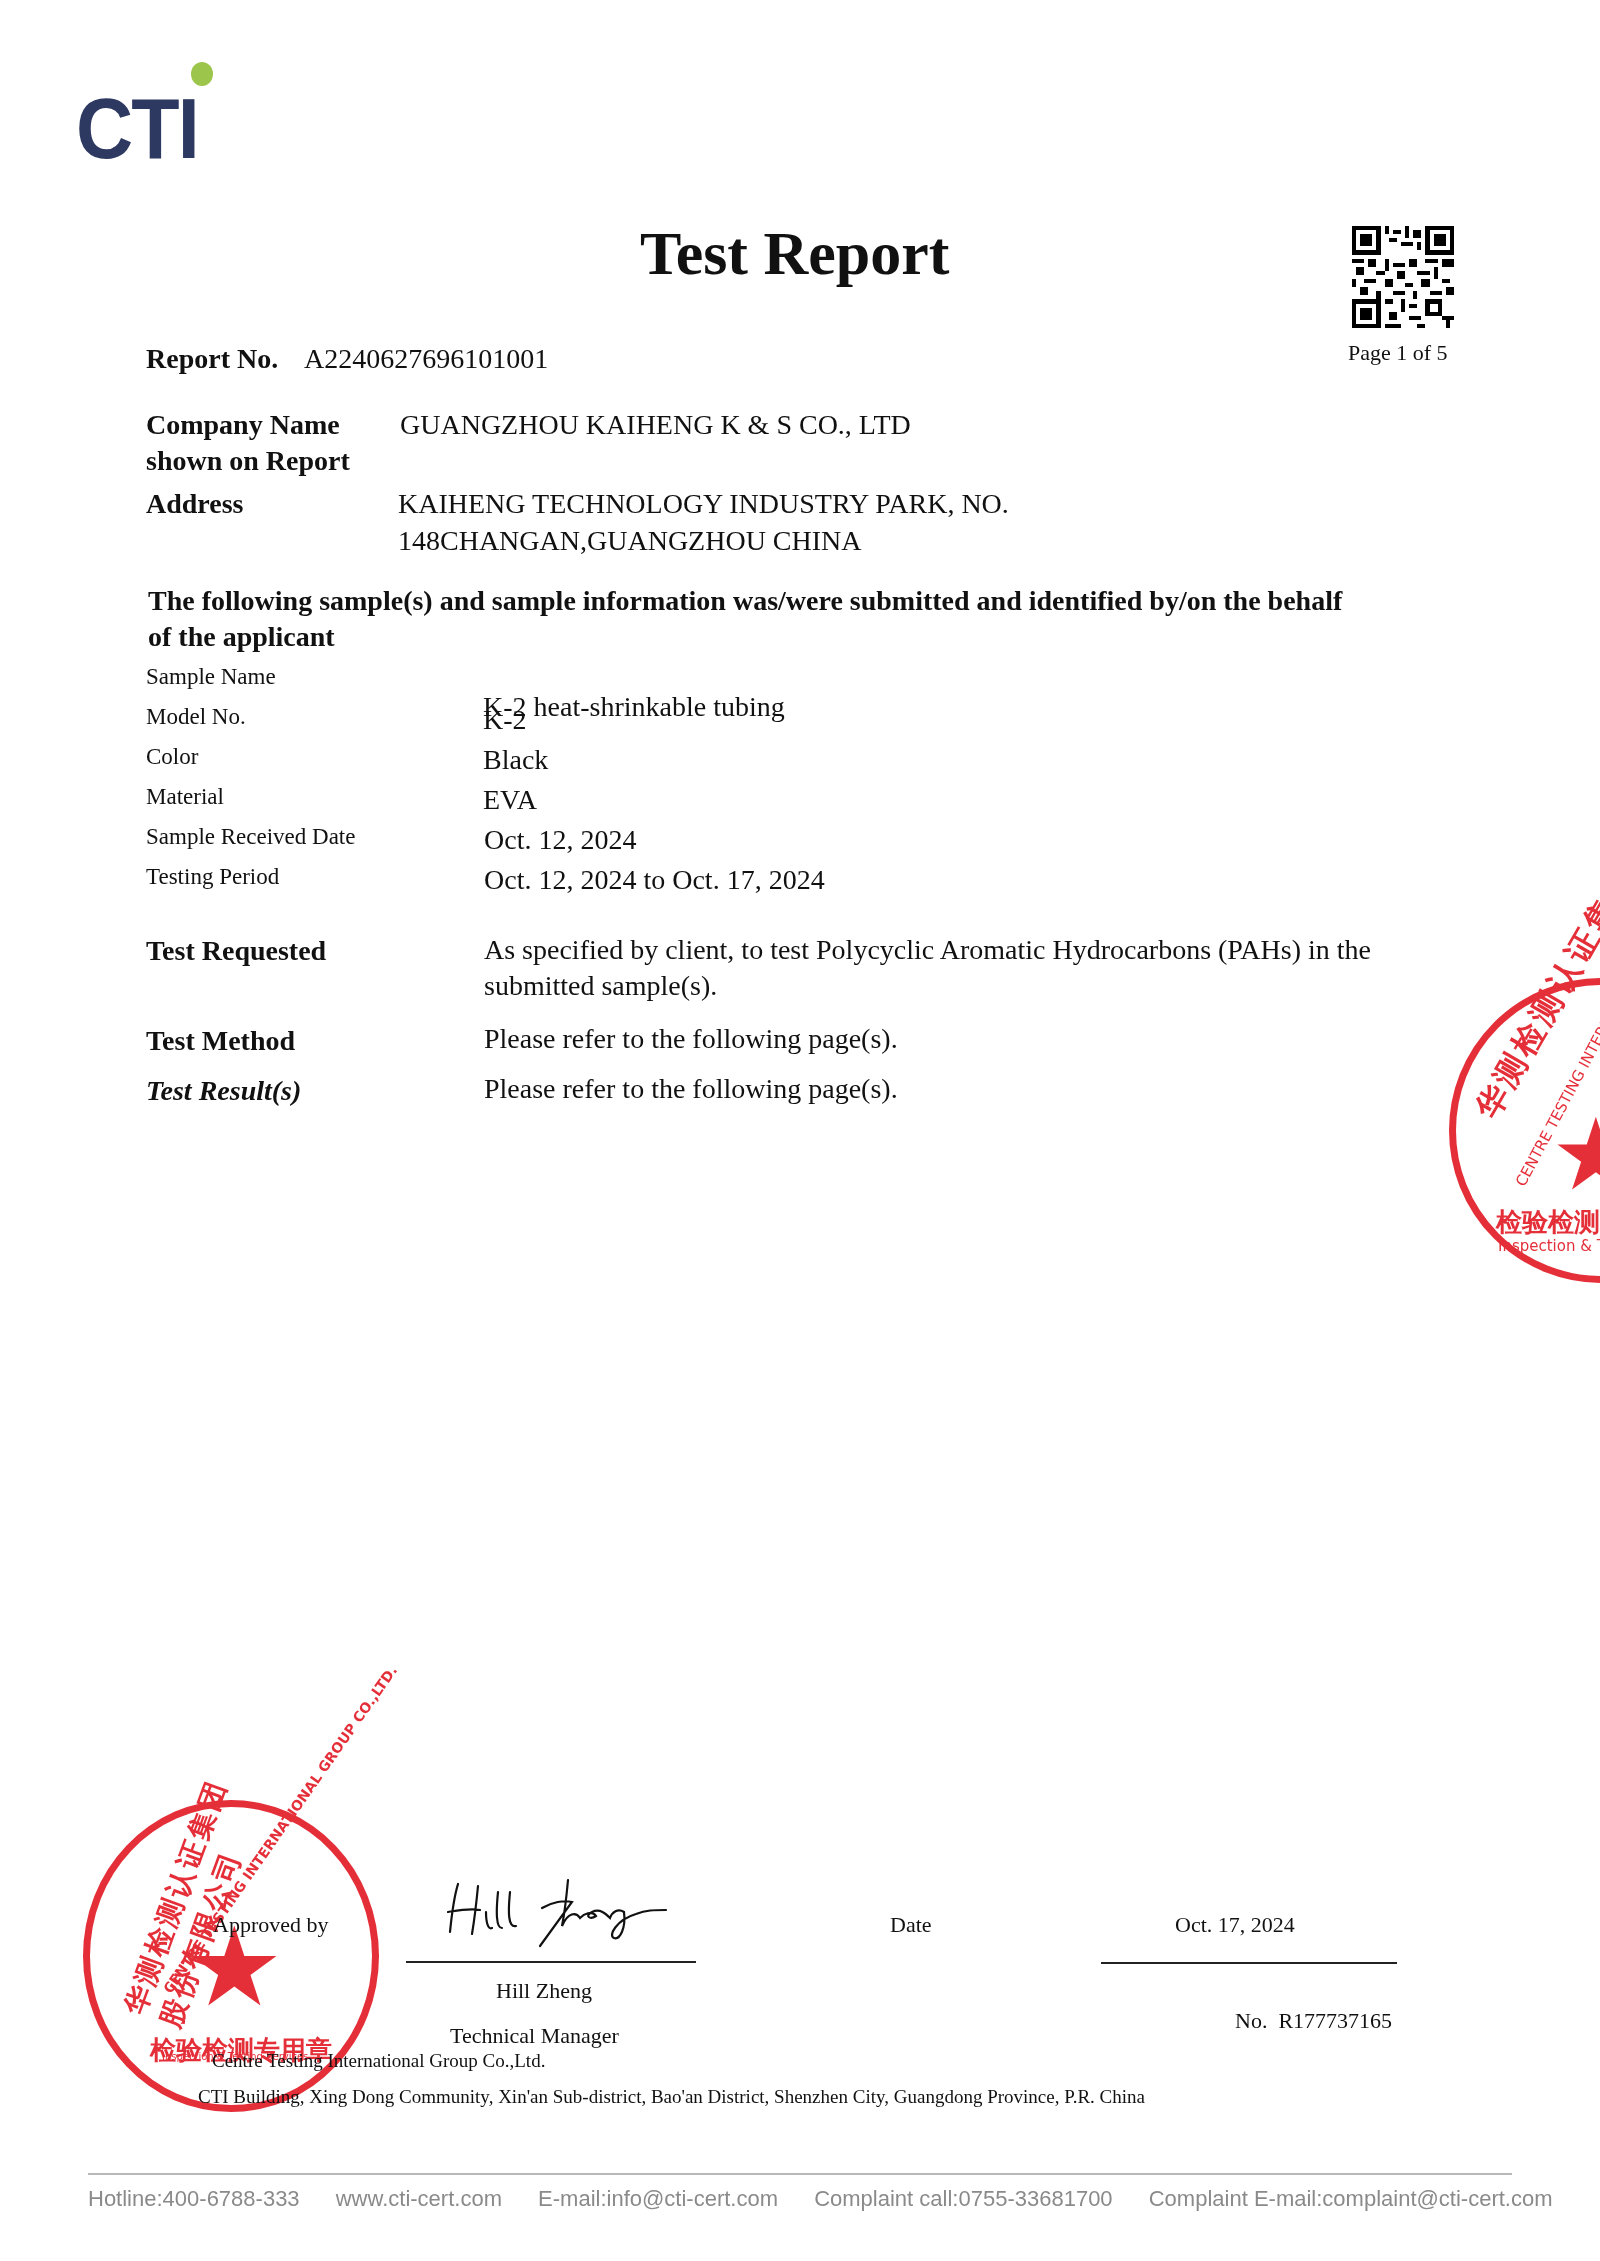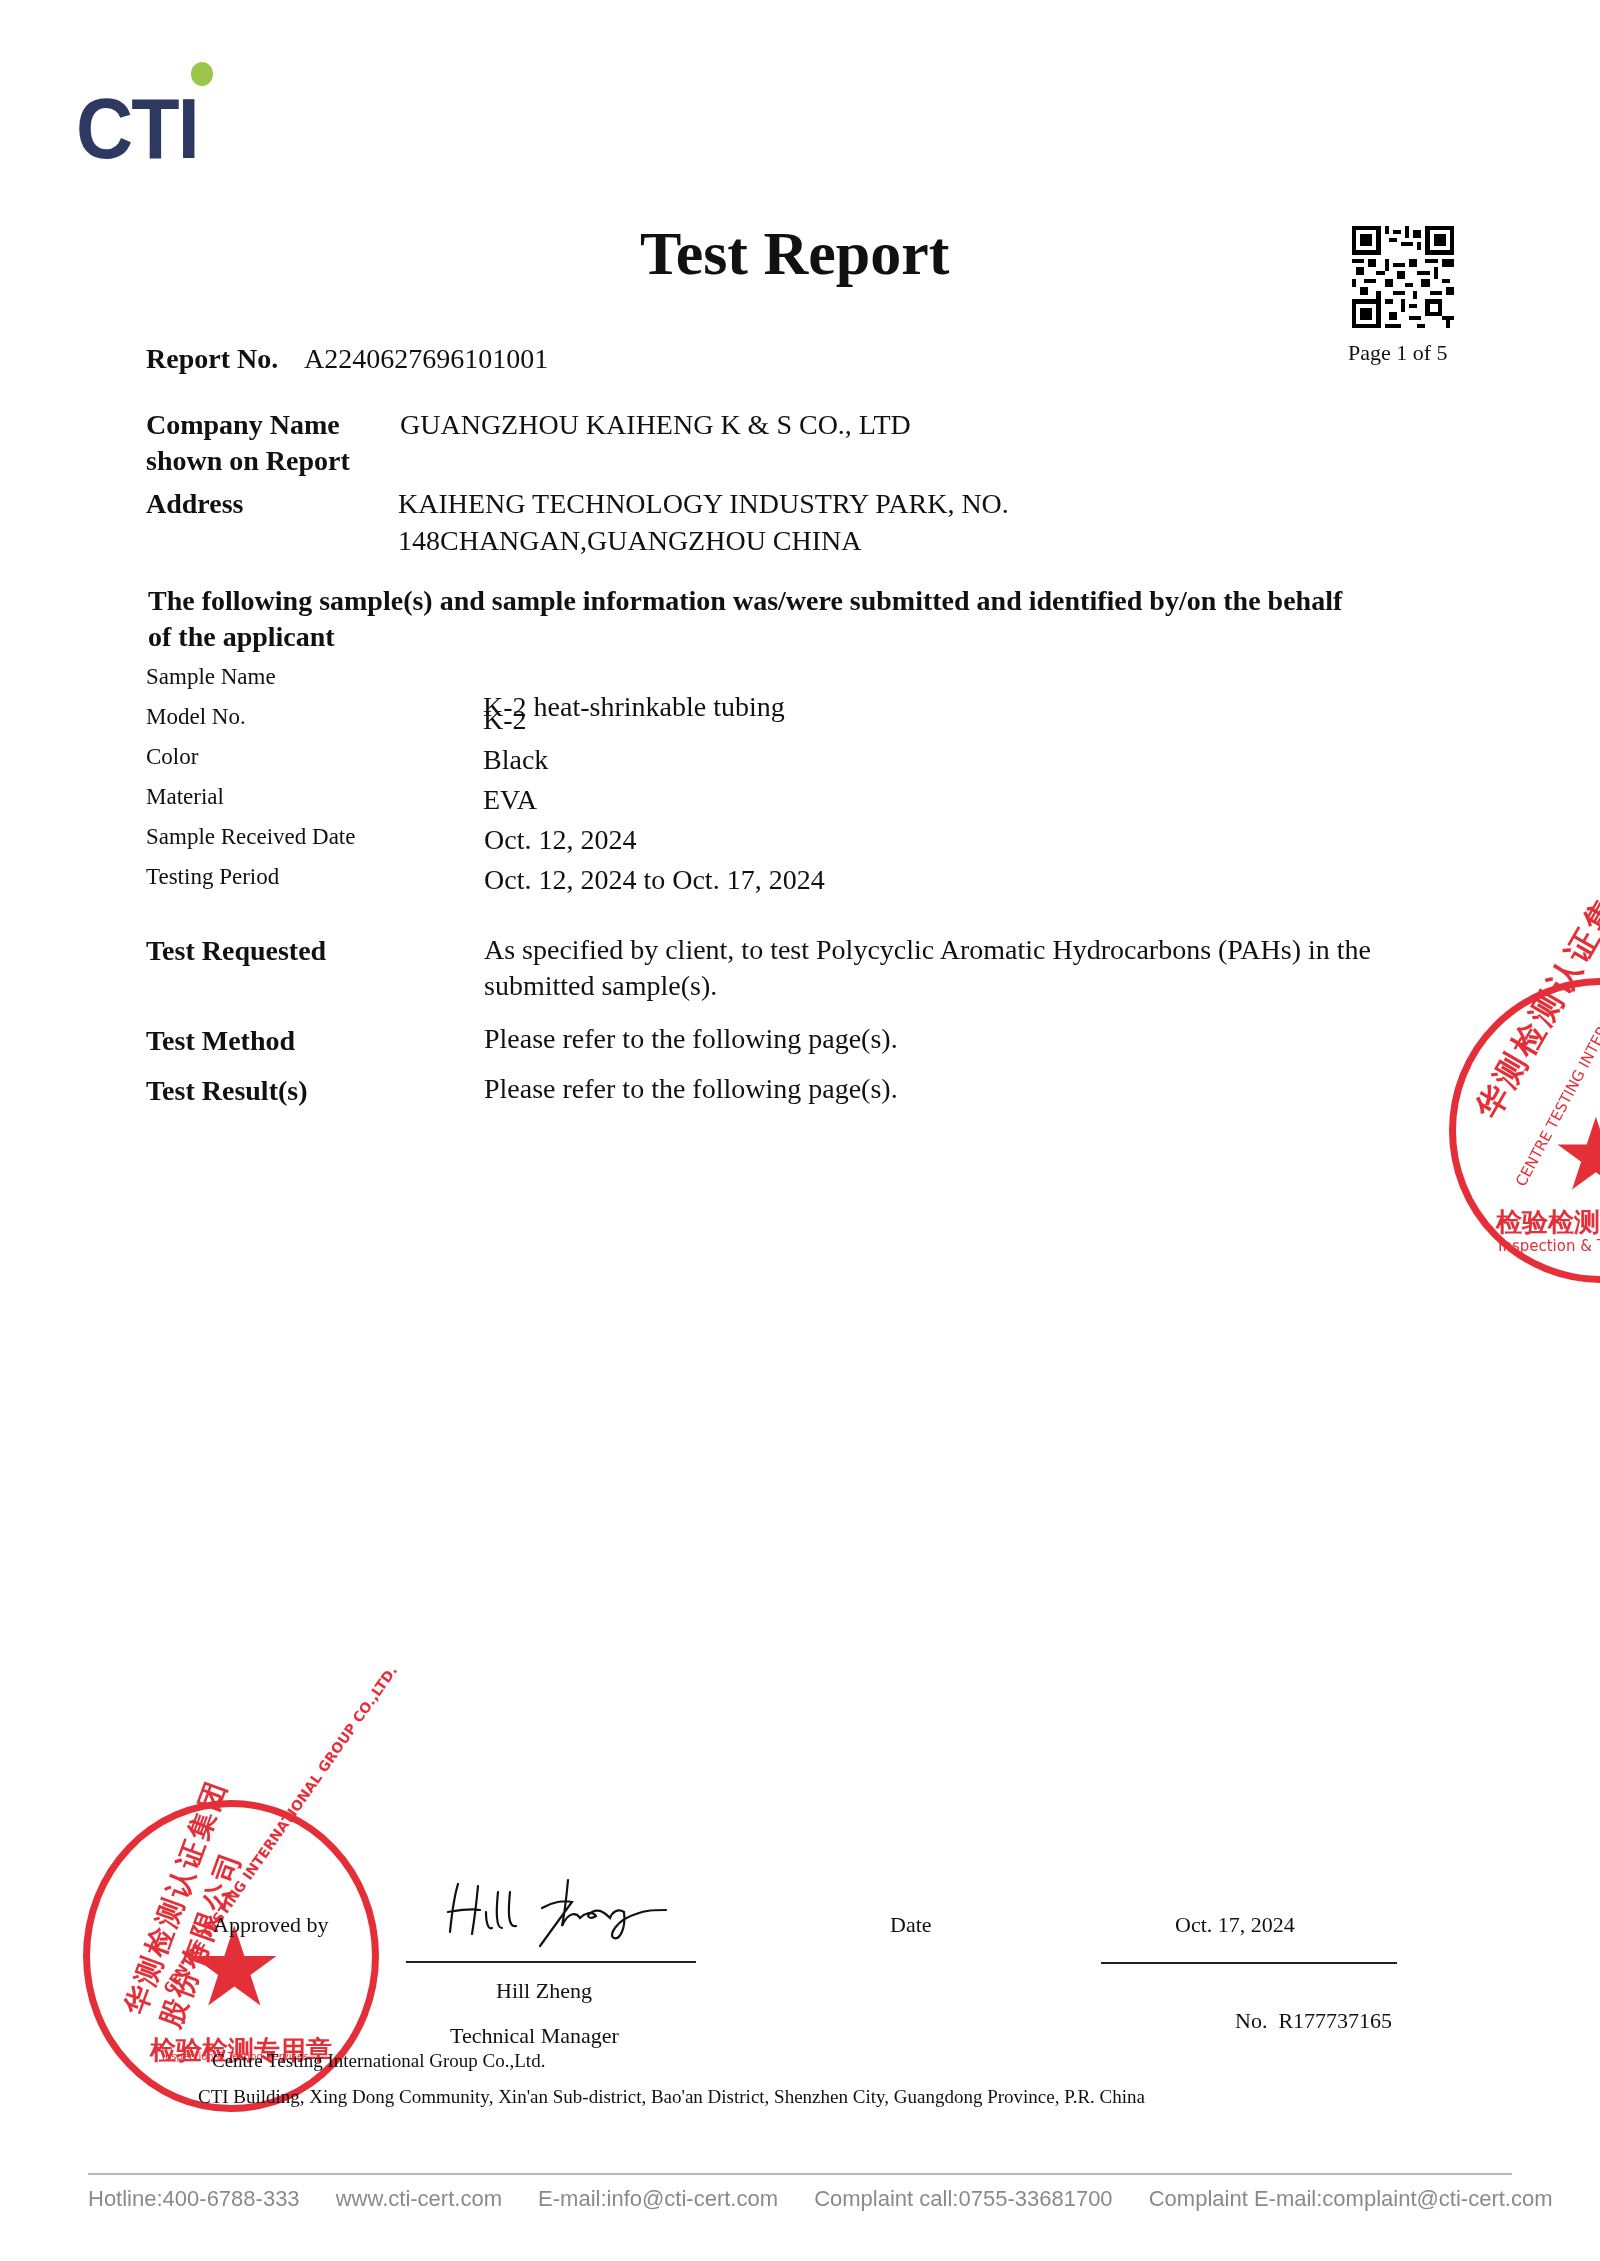--- a/index.html
+++ b/index.html
@@ -147,21 +147,21 @@
   <div class="abs t" style="left:484px; top:866px;">Oct. 12, 2024 to Oct. 17, 2024</div>
 </div>
 
 <div class="abs t b lbl" style="top:937px;">Test Requested</div>
 <div class="abs t" style="left:484px; top:936px;">As specified by client, to test Polycyclic Aromatic Hydrocarbons (PAHs) in the</div>
 <div class="abs t" style="left:484px; top:972px;">submitted sample(s).</div>
 
 <div class="abs t b lbl" style="top:1027px;">Test Method</div>
 <div class="abs t" style="left:484px; top:1025px;">Please refer to the following page(s).</div>
 
-<div class="abs t b lbl" style="top:1077px;">Test Result(s)</div>
+<div class="abs t b lbl" style="top:1077px;font-style:italic;">Test Result(s)</div>
 <div class="abs t" style="left:484px; top:1075px;">Please refer to the following page(s).</div>
 
 <div id="stamp-right" class="stamp">
   <div class="ring-cn" style="left:10px; top:120px; font-size:32px; transform:rotate(-60deg); transform-origin:left top; letter-spacing:4px;">华测检测认证集</div>
   <div class="txt" style="left:56px; top:196px; font-size:15px; transform:rotate(-62deg); transform-origin:left top;">CENTRE TESTING INTERN</div>
   <div class="star" style="left:95px; top:120px; font-size:100px;">★</div>
   <div class="ring-cn" style="left:40px; top:220px; font-size:26px;">检验检测</div>
   <div class="txt" style="left:42px; top:252px; font-size:15px;">Inspection &amp; Te</div>
 </div>
 

